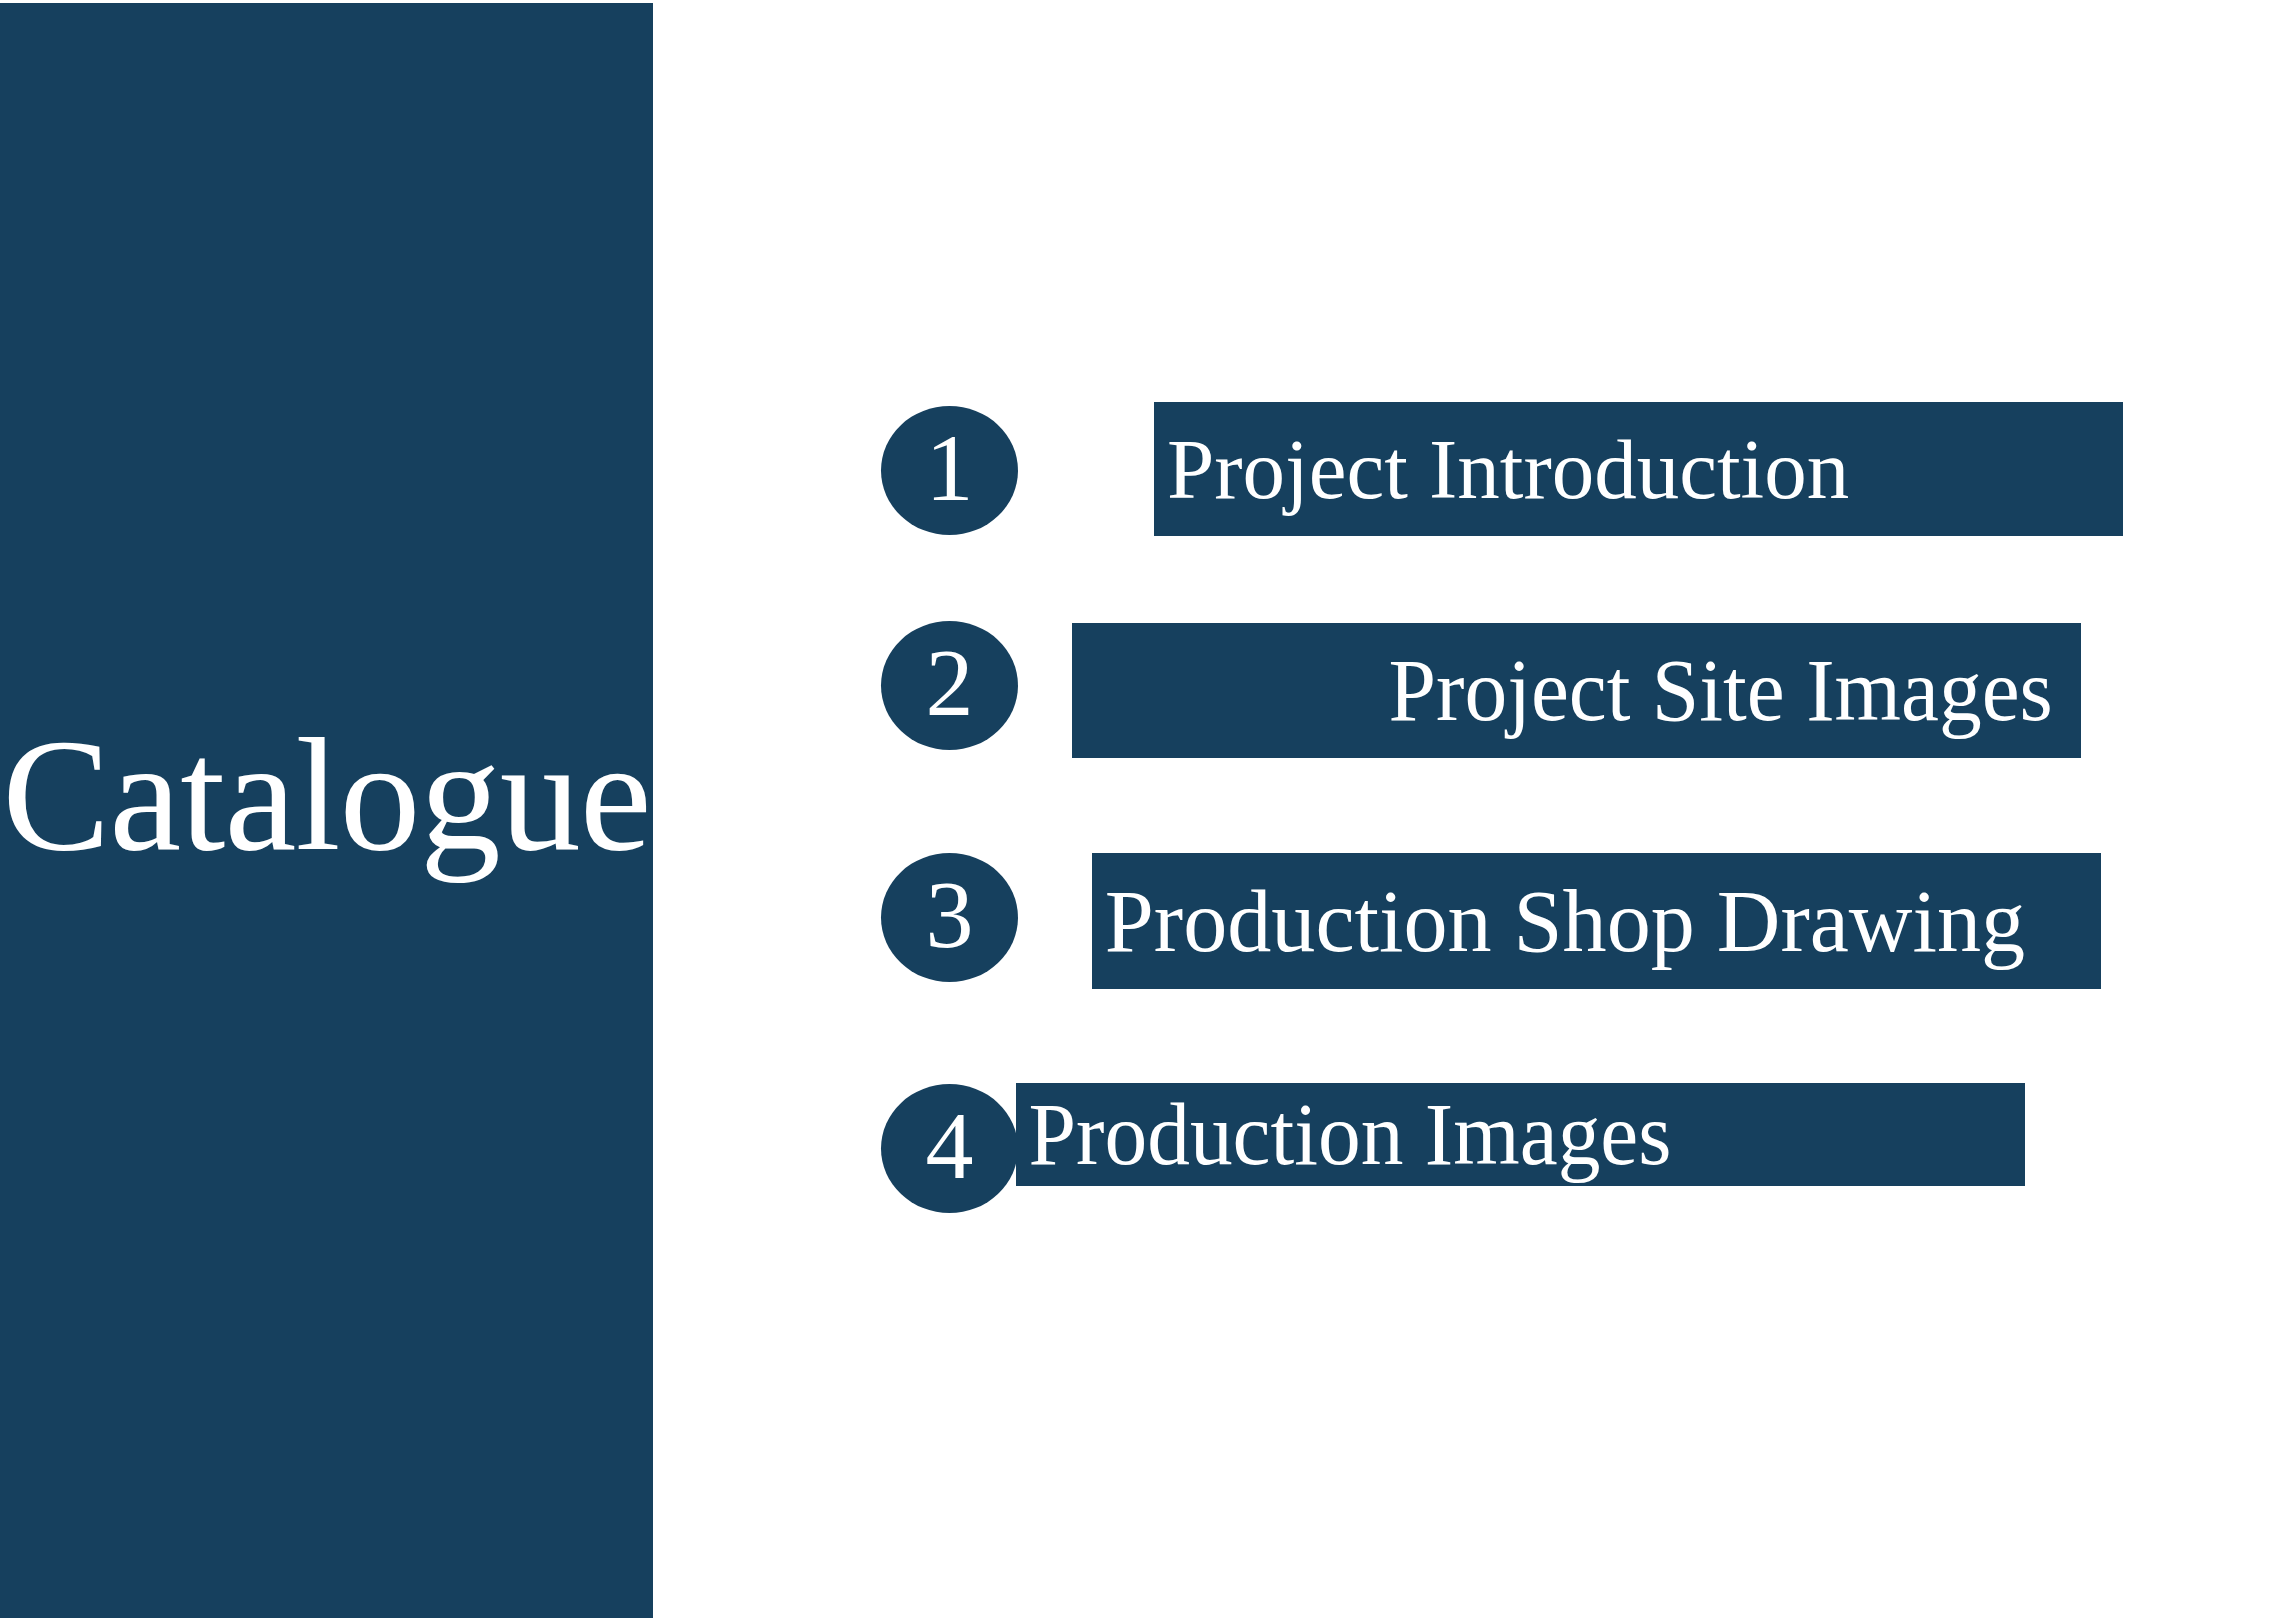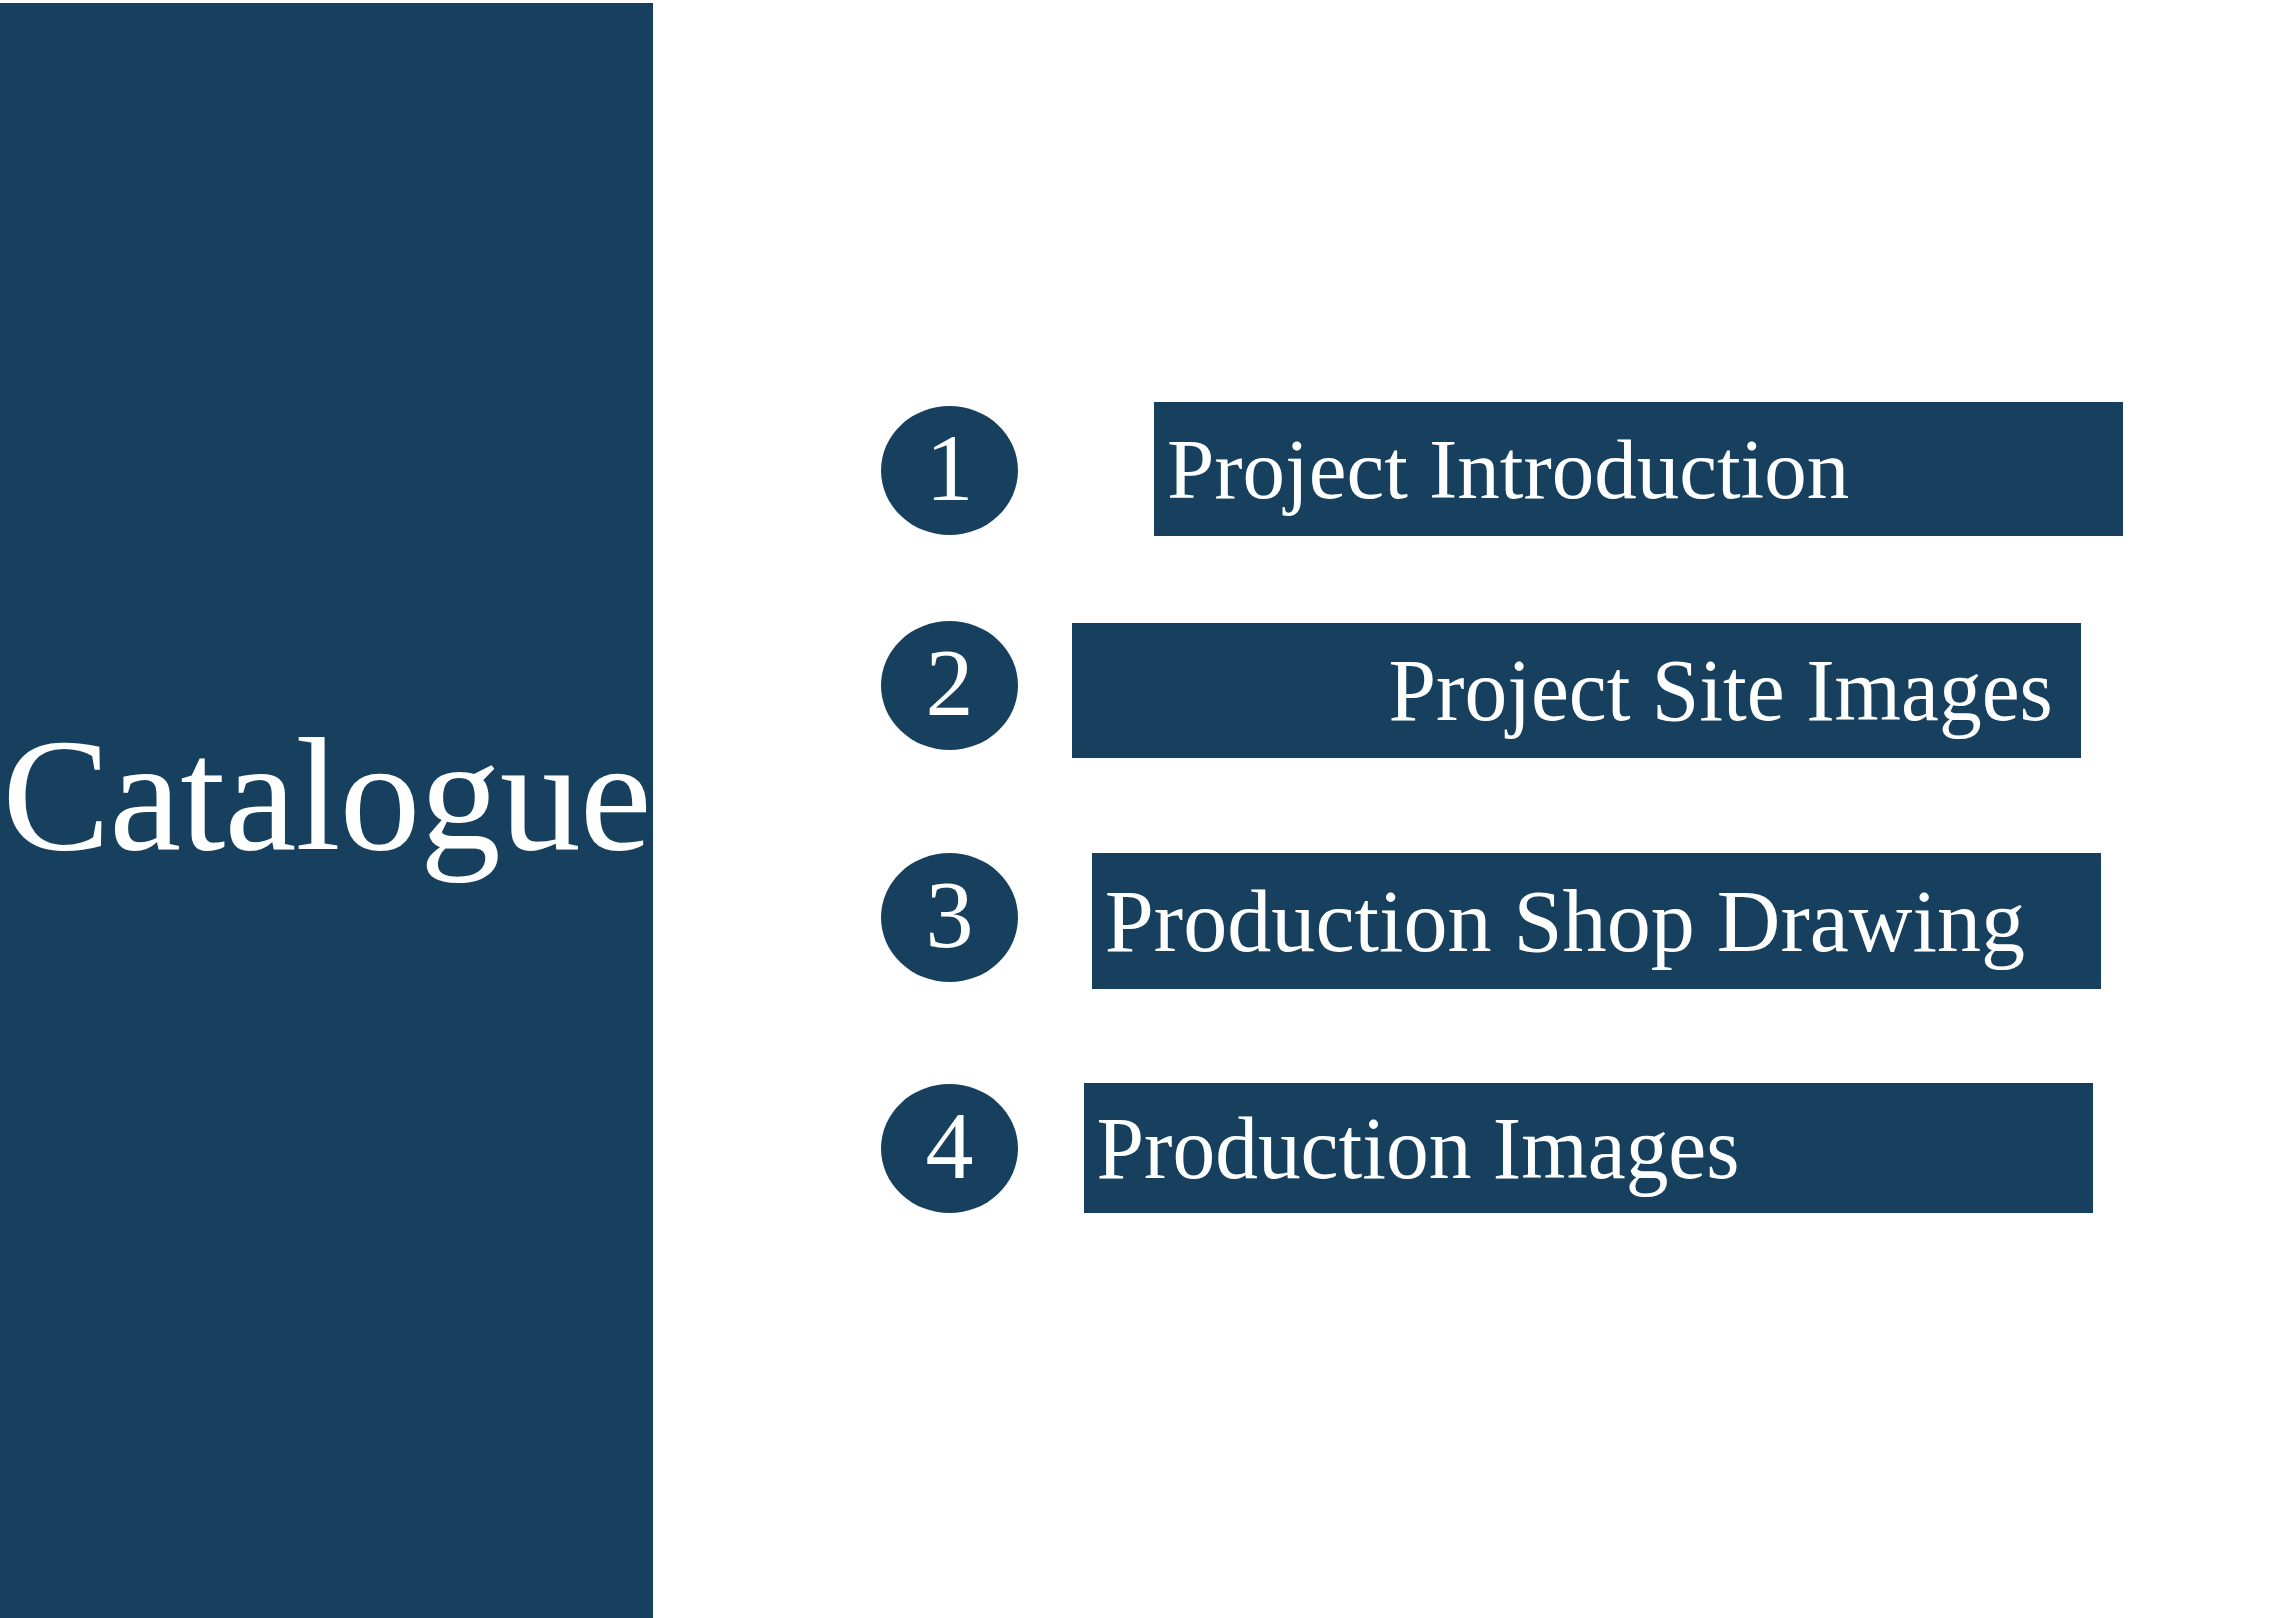--- a/index.html
+++ b/index.html
@@ -101,21 +101,21 @@
   
   #row-2 .num-badge { left: 881px; top: 621px; }
   #row-2 .row-bar   { left: 1072px; top: 623px; width: 1009px; height: 135px; justify-content: flex-end; }
   #row-2 .row-label { font-size: 89px; transform: scaleX(0.96); transform-origin: left center; }
 
   #row-3 .num-badge { left: 881px; top: 853px; }
   #row-3 .row-bar   { left: 1072px; top: 853px; width: 1009px; height: 136px; margin-left: 20px; }
   #row-3 .row-label { font-size: 89px; transform: scaleX(0.99); transform-origin: left center; }
 
   #row-4 .num-badge { left: 881px; top: 1084px; }
-  #row-4 .row-bar   { left: 1084px; top: 1083px; width: 1009px; height: 130px; }
+  #row-4 .row-bar   { left: 1016px; top: 1083px; width: 1009px; height: 103px; }
   #row-4 .row-label { font-size: 89px; transform: scaleX(0.96); transform-origin: left center; }
 </style>
 </head>
 <body>
 
 <div id="slide">
 
   <div id="left-panel">
     <div id="slide-title">Catalogue</div>
   </div>

